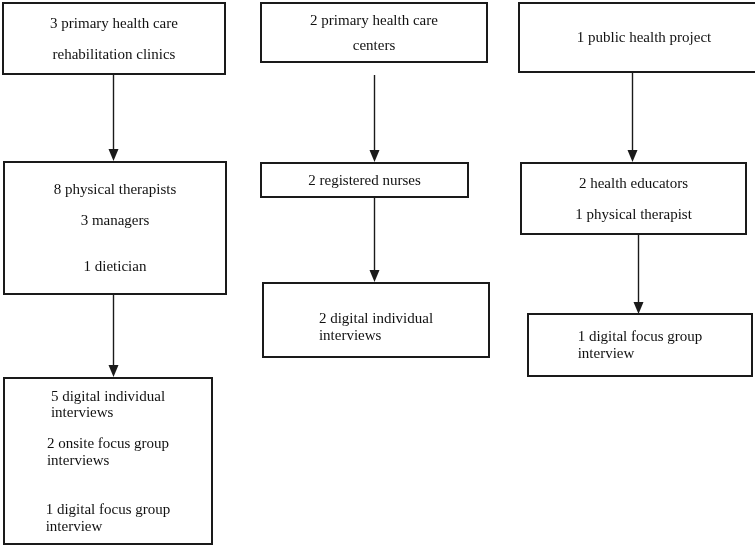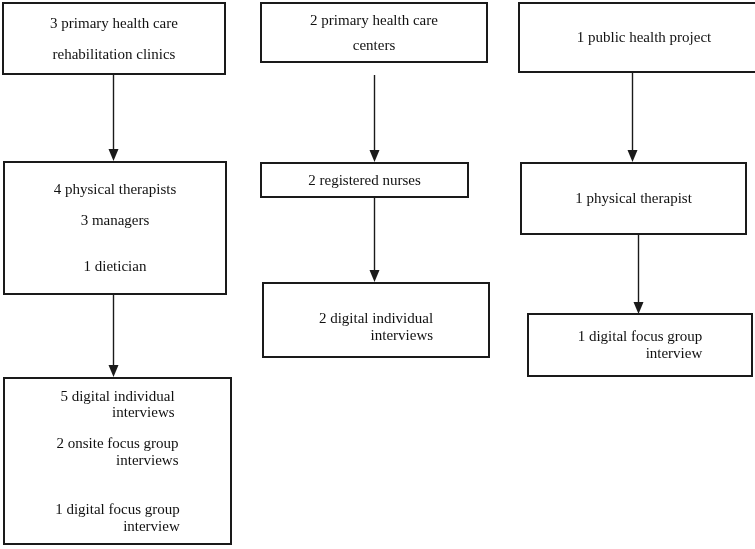--- a/index.html
+++ b/index.html
@@ -16,21 +16,21 @@
     overflow: hidden;
   }
   .node {
     position: absolute;
     box-sizing: border-box;
     border: 2px solid #1a1a1a;
     background: #ffffff;
     display: flex;
     flex-direction: column;
     align-items: center;
-    text-align: right;
+    text-align: left;
     color: #111111;
     font-size: 15px;
     line-height: 1.12;
   }
   .node.center-v { justify-content: center; }
   .node-line {
     display: block;
     white-space: pre-line;
     padding: 0 6px;
   }
@@ -51,33 +51,33 @@
   </div>
 
   <div class="connector" style="left:105px; top:75px; width:17px; height:86px;">
     <svg width="17" height="86" viewBox="0 0 17 86">
       <line x1="8.5" y1="0" x2="8.5" y2="76" stroke="#1a1a1a" stroke-width="1.4"></line>
       <polygon points="3.5,74 13.5,74 8.5,86" fill="#1a1a1a"></polygon>
     </svg>
   </div>
 
   <div class="node center-v" style="left:3px; top:161px; width:224px; height:134px;">
-    <span class="node-line" style="margin-bottom:14px;">4 physical therapists</span>
+    <span class="node-line" style="margin-bottom:14px;">8 physical therapists</span>
     <span class="node-line" style="margin-bottom:29px;">3 managers</span>
     <span class="node-line">1 dietician</span>
   </div>
 
   <div class="connector" style="left:105px; top:295px; width:17px; height:82px;">
     <svg width="17" height="82" viewBox="0 0 17 82">
       <line x1="8.5" y1="0" x2="8.5" y2="72" stroke="#1a1a1a" stroke-width="1.4"></line>
       <polygon points="3.5,70 13.5,70 8.5,82" fill="#1a1a1a"></polygon>
     </svg>
   </div>
 
-  <div class="node center-v" style="left:3px; top:377px; width:229px; height:168px;">
+  <div class="node center-v" style="left:3px; top:377px; width:210px; height:168px;">
     <span class="node-line" style="margin-bottom:14px;">5 digital individual
 interviews</span>
     <span class="node-line" style="margin-bottom:32px;">2 onsite focus group
 interviews</span>
     <span class="node-line">1 digital focus group
 interview</span>
   </div>
 
   <div class="node center-v" style="left:260px; top:2px; width:228px; height:61px;">
     <span class="node-line" style="margin-bottom:8px;">2 primary health care</span>
@@ -112,20 +112,21 @@
   </div>
 
   <div class="connector" style="left:624px; top:73px; width:17px; height:89px;">
     <svg width="17" height="89" viewBox="0 0 17 89">
       <line x1="8.5" y1="0" x2="8.5" y2="79" stroke="#1a1a1a" stroke-width="1.4"></line>
       <polygon points="3.5,77 13.5,77 8.5,89" fill="#1a1a1a"></polygon>
     </svg>
   </div>
 
   <div class="node center-v" style="left:520px; top:162px; width:227px; height:73px;">
+    <span class="node-line" style="margin-bottom:14px;">2 health educators</span>
     <span class="node-line">1 physical therapist</span>
   </div>
 
   <div class="connector" style="left:630px; top:235px; width:17px; height:79px;">
     <svg width="17" height="79" viewBox="0 0 17 79">
       <line x1="8.5" y1="0" x2="8.5" y2="69" stroke="#1a1a1a" stroke-width="1.4"></line>
       <polygon points="3.5,67 13.5,67 8.5,79" fill="#1a1a1a"></polygon>
     </svg>
   </div>
 

